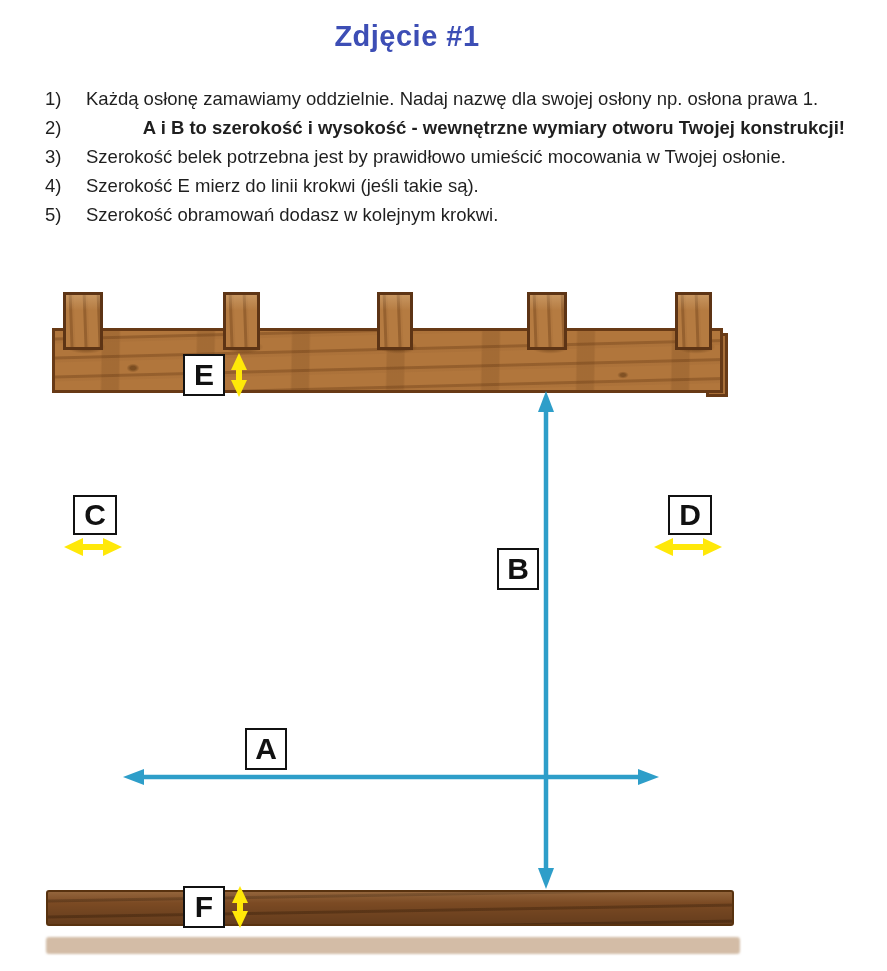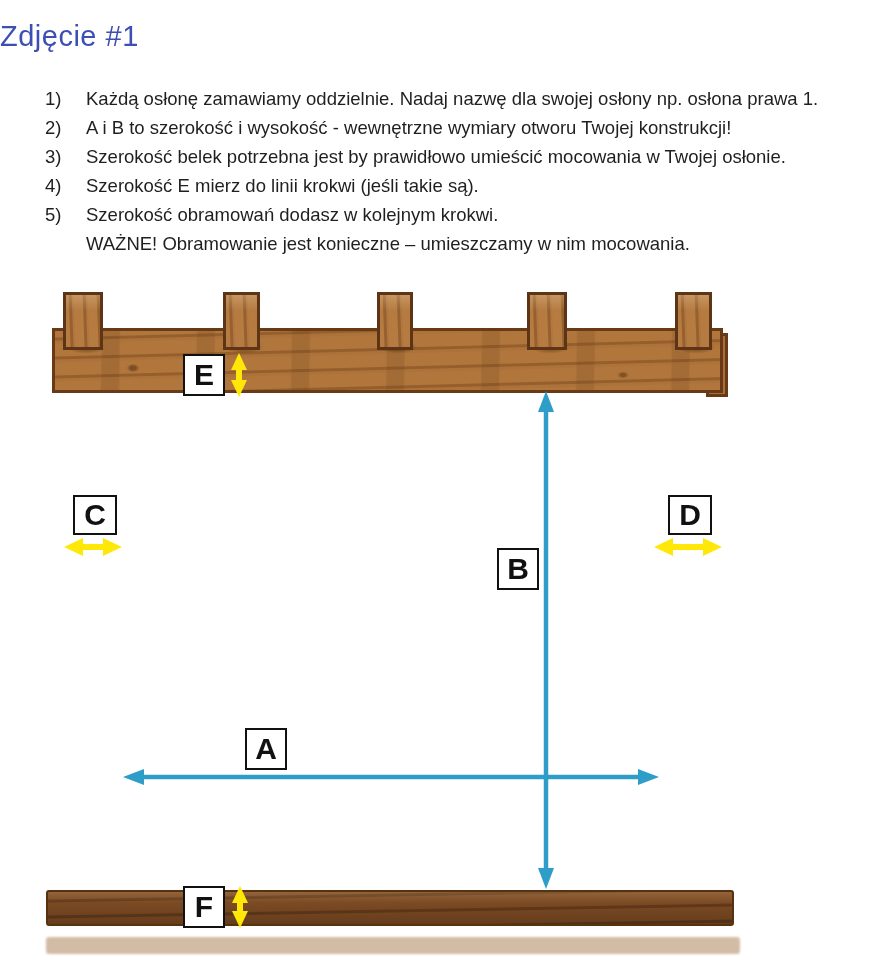--- a/index.html
+++ b/index.html
@@ -6,34 +6,34 @@
   #page{
     position:relative;
     width:887px;height:971px;
     background:#ffffff;
     font-family:"Liberation Sans",sans-serif;
     overflow:hidden;
   }
   
   #title{
     position:absolute;left:0;top:20px;width:814px;
-    text-align:left;
-    font-size:29px;font-weight:normal;
+    text-align:center;
+    font-size:29px;font-weight:bold;
     color:#3d4eb5;
     letter-spacing:0.5px;
   }
   
   #instructions{
     position:absolute;left:45px;top:84px;width:800px;
     font-size:18.5px;line-height:29px;color:#1f1f1f;
   }
   .irow{display:flex;}
   .inum{flex:none;width:41px;}
   .itxt{flex:1;}
-  .irow.bold .itxt{font-weight:normal;}
+  .irow.bold .itxt{font-weight:bold;text-align:right;}
   
   #diagram{position:absolute;left:0;top:285px;width:887px;height:686px;}
   .wood{position:absolute;box-sizing:border-box;}
   
   #top-beam{
     left:52px;top:43px;width:671px;height:65px;
     border:3px solid #683a16;
     background-color:#b1763c;
     background-image:
       radial-gradient(ellipse 9px 6px at 78px 37px, rgba(80,45,12,.55) 0 30%, rgba(80,45,12,0) 72%),
@@ -125,24 +125,20 @@
       <span class="itxt">Szerokość belek potrzebna jest by prawidłowo umieścić mocowania w Twojej osłonie.</span>
     </div>
     <div class="irow">
       <span class="inum">4)</span>
       <span class="itxt">Szerokość E mierz do linii krokwi (jeśli takie są).</span>
     </div>
     <div class="irow">
       <span class="inum">5)</span>
       <span class="itxt">Szerokość obramowań dodasz w kolejnym krokwi.</span>
     </div>
-    <div class="irow">
-      <span class="inum"></span>
-      <span class="itxt">WAŻNE! Obramowanie jest konieczne – umieszczamy w nim mocowania.</span>
-    </div>
   </div>
 
   <div id="diagram">
 
     <div class="wood" id="bottom-beam-shadow"></div>
     <div class="wood" id="beam-end-cap"></div>
     <div class="wood" id="left-post"></div>
     <div class="wood" id="right-post"></div>
     <div class="wood" id="top-beam"></div>
     <div class="wood rafter" id="rafter-1"></div>

